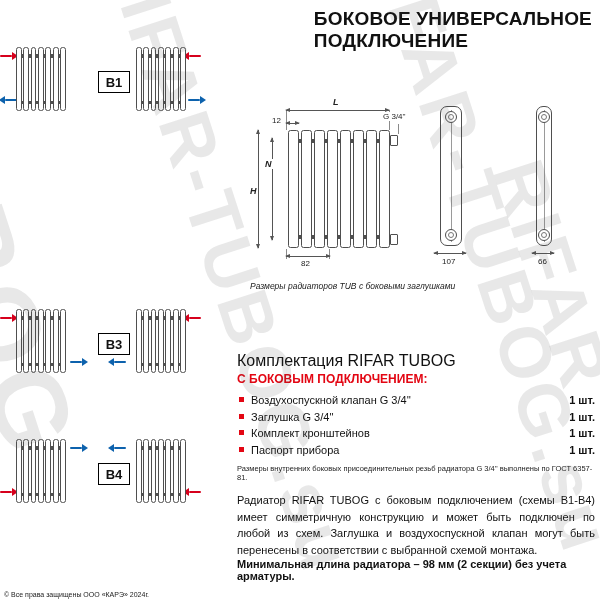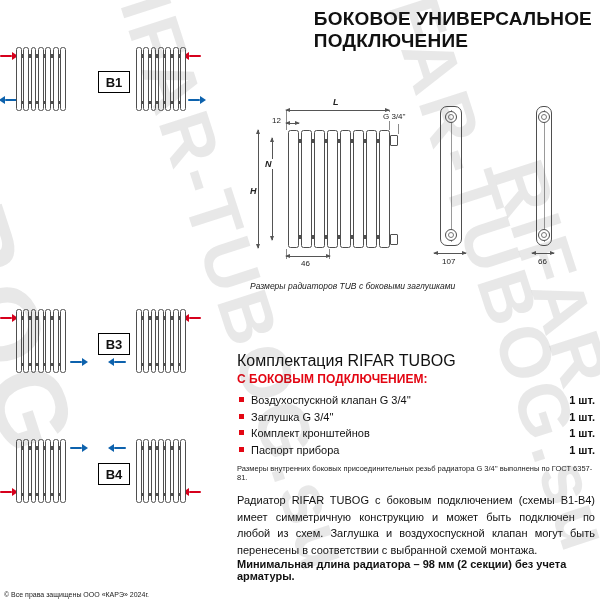--- a/index.html
+++ b/index.html
@@ -220,21 +220,21 @@
       </div>
 
     <span class="stub" style="left:142px;top:33px"></span>
     <span class="stub" style="left:142px;top:132px"></span>
     <span class="ext" style="left:150px;top:22px;width:1px;height:10px"></span>
     <span class="dim-label" style="left:134px;top:10px">G 3/4''</span>
 
     <span class="ext" style="left:38px;top:147px;width:1px;height:10px"></span>
     <span class="ext" style="left:81px;top:147px;width:1px;height:10px"></span>
     <span class="dim-h" style="left:38px;top:154px;width:44px"></span>
-    <span class="dim-label" style="left:52px;top:157px">46</span>
+    <span class="dim-label" style="left:52px;top:157px">82</span>
   </div>
 
   <div class="sideviews">
     <div class="profile" style="left:8px;width:20px">
       <span class="boss" style="top:4px"></span>
       <span class="boss" style="bottom:4px"></span>
     </div>
     <span class="dim-h" style="left:2px;top:147px;width:32px"></span>
     <span class="dim-label" style="left:9px;top:151px">107</span>
 

